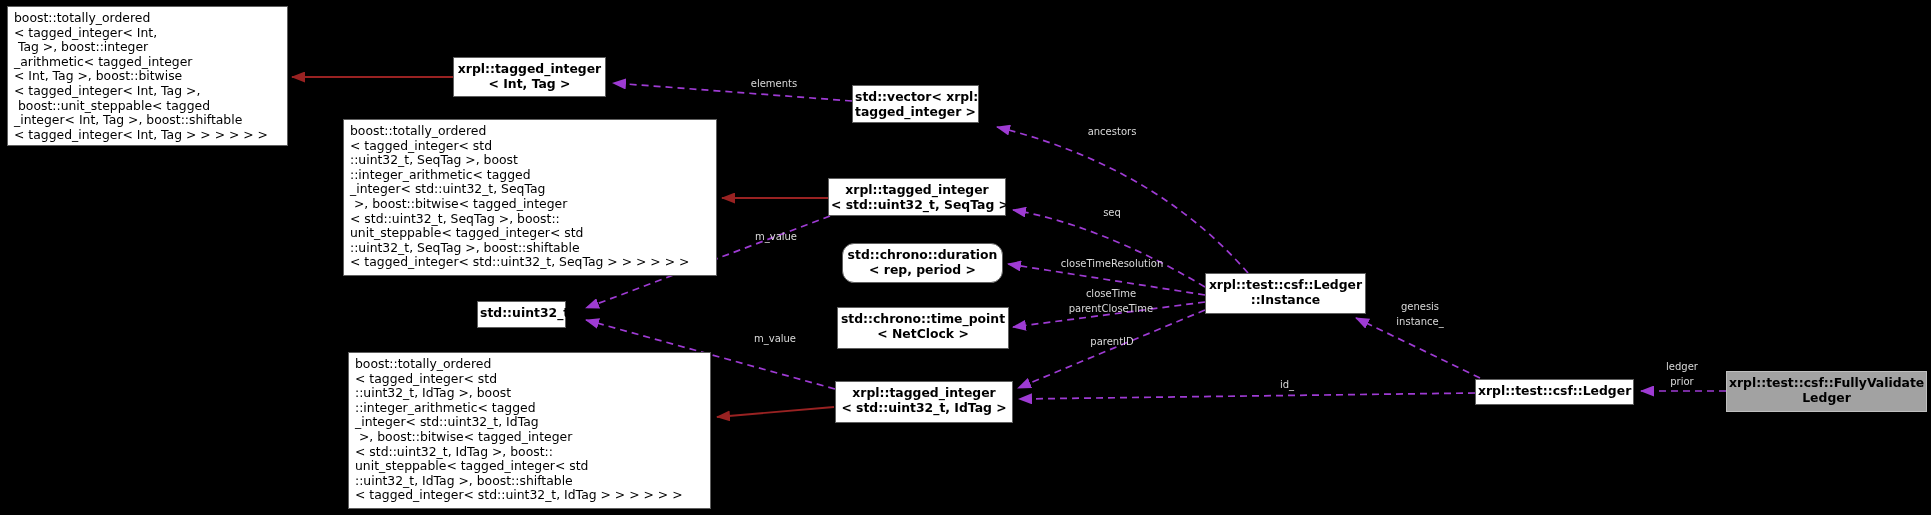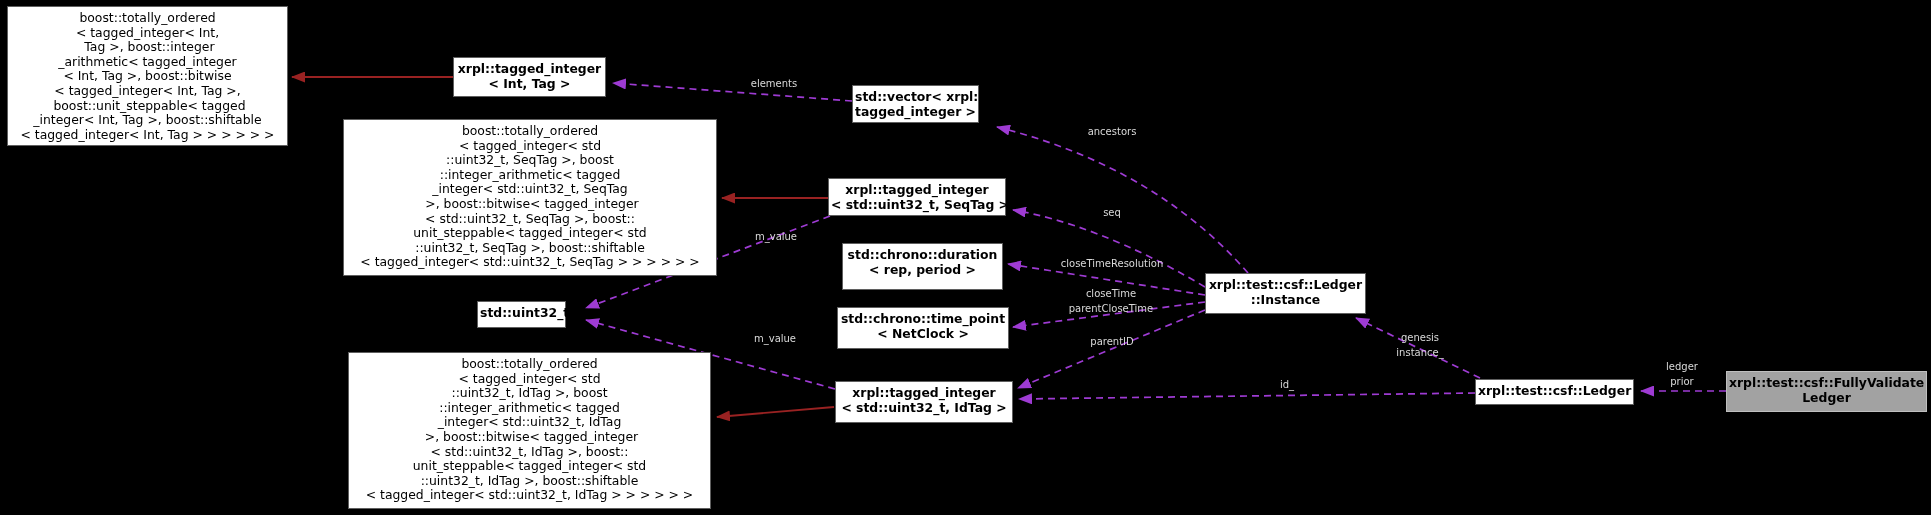--- a/index.html
+++ b/index.html
@@ -5,21 +5,21 @@
   html,body { margin:0; padding:0; }
   body {
     width:1931px; height:515px; position:relative;
     background:#000000; overflow:hidden;
     font-family:"DejaVu Sans","Liberation Sans",sans-serif;
   }
   .node {
     position:absolute; box-sizing:border-box;
     background:#ffffff; border:1.5px solid #5f5f5f; color:#000;
     font-size:12.4px; line-height:14.6px;
-    white-space:pre; padding:4px 0;text-align:center;
+    white-space:pre; padding:4px 6px;
   }
   .node.center { text-align:center; padding:4px 2px;font-weight:bold; }
   .node.main {
     background:#a2a2a2; border:1.5px solid #bfbfbf; font-weight:bold;
   }
   .elabel {
     position:absolute; transform:translateX(-50%);
     color:#d9d9d9; font-size:10px; line-height:15px;
     white-space:pre; text-align:center;
   }
@@ -80,21 +80,21 @@
 _integer&lt; std::uint32_t, SeqTag
  &gt;, boost::bitwise&lt; tagged_integer
 &lt; std::uint32_t, SeqTag &gt;, boost::
 unit_steppable&lt; tagged_integer&lt; std
 ::uint32_t, SeqTag &gt;, boost::shiftable
 &lt; tagged_integer&lt; std::uint32_t, SeqTag &gt; &gt; &gt; &gt; &gt; &gt;</div>
 
 <div class="node center" style="left:828px; top:178px; width:178px; height:38px;">xrpl::tagged_integer
 &lt; std::uint32_t, SeqTag &gt;</div>
 
-<div class="node center" style="left:842px; top:243px; width:161px; height:47px;">std::chrono::duration
+<div class="node center" style="left:842px; top:243px; width:161px; height:40px;border-radius:12px;">std::chrono::duration
 &lt; rep, period &gt;</div>
 
 <div class="node center" style="left:477px; top:301px; width:89px; height:27px;">std::uint32_t</div>
 
 <div class="node center" style="left:837px; top:307px; width:172px; height:42px;">std::chrono::time_point
 &lt; NetClock &gt;</div>
 
 <div class="node" style="left:348px; top:352px; width:363px; height:157px;">boost::totally_ordered
 &lt; tagged_integer&lt; std
 ::uint32_t, IdTag &gt;, boost
@@ -127,19 +127,19 @@
 
 <div class="elabel" style="left:1111px; top:286px;">closeTime
 parentCloseTime</div>
 
 <div class="elabel" style="left:1112px; top:334px;">parentID</div>
 
 <div class="elabel" style="left:776px; top:229px;">m_value</div>
 
 <div class="elabel" style="left:775px; top:331px;">m_value</div>
 
-<div class="elabel" style="left:1420px; top:299px;margin-top:31px;">genesis
+<div class="elabel" style="left:1420px; top:299px;">genesis
 instance_</div>
 
 <div class="elabel" style="left:1287px; top:377px;">id_</div>
 
 <div class="elabel" style="left:1682px; top:359px;">ledger
 prior</div>
 
 </body></html>

